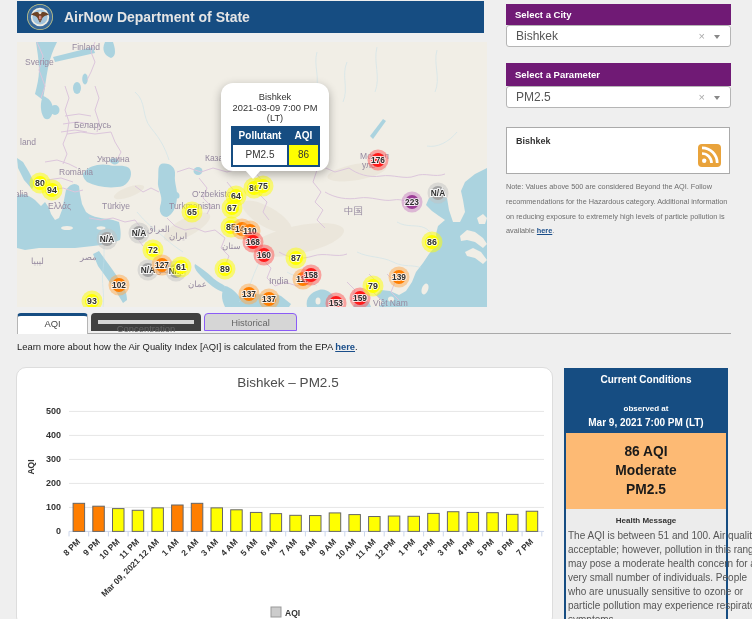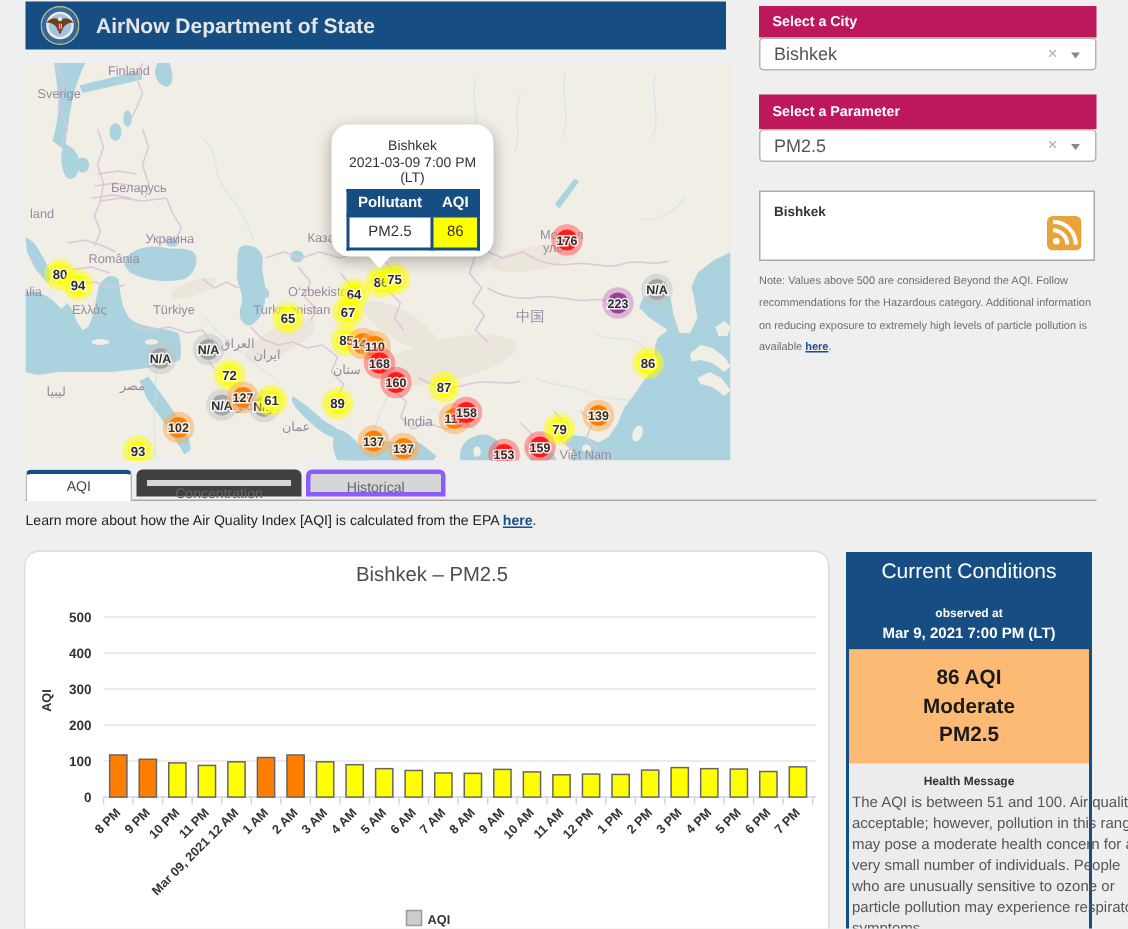--- a/index.html
+++ b/index.html
@@ -1,18 +1,18 @@
 <!DOCTYPE html>
 <html><head>
 <meta charset="utf-8">
 <style>
 *{margin:0;padding:0;box-sizing:border-box}
 html,body{width:752px;height:619px;background:#efefef;font-family:"Liberation Sans",sans-serif;overflow:hidden;position:relative}
 .abs{position:absolute}
-.bluebar{background:#be185d;color:#fff;font-weight:bold;font-size:9.5px;line-height:21px;padding-left:9px}
+.bluebar{background:#701a75;color:#fff;font-weight:bold;font-size:9.5px;line-height:21px;padding-left:9px}
 .selbox{position:absolute;background:#fff;border:1px solid #b5b5b5;border-radius:3px;font-size:12px;color:#555;line-height:21px;padding-left:9px}
 .selx{position:absolute;right:25px;top:0px;color:#aaa;font-size:11px}
 .selarr{position:absolute;right:10px;top:9px;width:0;height:0;border-left:3.5px solid transparent;border-right:3.5px solid transparent;border-top:4.5px solid #888}
 </style>
 </head>
 <body>
 
 <div class="abs" style="left:17px;top:1px;width:467px;height:32px;background:#164d82;display:flex;align-items:center">
   <svg width="26" height="26" viewBox="0 0 26 26" style="margin-left:10px">
     <circle cx="13" cy="13" r="13" fill="#c9c887"></circle>
@@ -305,21 +305,21 @@
     <circle cx="6.2" cy="16.8" r="2.2" fill="#fff"></circle>
     <path d="M4,9.5 A9.5,9.5 0 0 1 13.5,19" fill="none" stroke="#fff" stroke-width="2.7"></path>
     <path d="M4,3.8 A15.2,15.2 0 0 1 19.2,19" fill="none" stroke="#fff" stroke-width="2.7"></path>
   </svg>
 </div>
 
 <div class="abs" style="left:506px;top:180px;width:240px;font-size:7.3px;line-height:14.8px;color:#6e6e6e;white-space:nowrap">Note: Values above 500 are considered Beyond the AQI. Follow<br>recommendations for the Hazardous category. Additional information<br>on reducing exposure to extremely high levels of particle pollution is<br>available <a style="color:#1a4e8a;font-weight:bold;text-decoration:underline">here</a>.</div>
 
 <div class="abs" style="left:17px;top:333px;width:714px;height:1px;background:#a9a9a9"></div>
 <div class="abs" style="left:91px;top:313px;width:110px;height:18px;background:#d6d6d6;border:7px solid #404040;border-radius:4px 4px 0 0;font-size:9.4px;color:#666;text-align:center;line-height:17px">Concentration</div>
-<div class="abs" style="left:204px;top:313px;width:93px;height:18px;background:#d6d6d6;border:3px solid #8b5cf6;border-radius:4px 4px 0 0;font-size:9.4px;color:#666;text-align:center;line-height:17px">Historical</div>
+<div class="abs" style="left:204px;top:313px;width:93px;height:18px;background:#d6d6d6;border:1px solid #8b5cf6;border-radius:4px 4px 0 0;font-size:9.4px;color:#666;text-align:center;line-height:17px">Historical</div>
 <div class="abs" style="left:17px;top:313px;width:71px;height:21px;background:#fff;border:1px solid #b5b5b5;border-bottom:0;border-top:3px solid #164d82;border-radius:4px 4px 0 0;font-size:9.4px;color:#444;text-align:center;line-height:16px">AQI</div>
 
 <div class="abs" style="left:17px;top:341px;font-size:9.4px;color:#222">Learn more about how the Air Quality Index [AQI] is calculated from the EPA <a style="color:#1a4e8a;font-weight:bold;text-decoration:underline">here</a>.</div>
 
 <div class="abs" style="left:16px;top:367px;width:537px;height:260px;background:#fff;border:1px solid #ddd;border-radius:10px">
   <svg width="535" height="258" viewBox="0 0 535 258" id="chart">
       <text x="271" y="19" text-anchor="middle" font-size="13.5" fill="#4d4d4d">Bishkek – PM2.5</text>
       <line x1="52" y1="163.4" x2="527" y2="163.4" stroke="#ccd6eb" stroke-width="1"></line>
       <text x="44" y="166.4" text-anchor="end" font-size="9" font-weight="bold" fill="#333">0</text>
       <line x1="52" y1="139.4" x2="527" y2="139.4" stroke="#e6e6e6" stroke-width="1"></line>
@@ -406,20 +406,20 @@
       <rect x="509.19999999999993" y="143.24" width="11.5" height="20.16" fill="#ffff00" stroke="#666" stroke-width="1"></rect>
       <text x="517.9499999999999" y="173.9" text-anchor="end" font-size="8.5" font-weight="bold" fill="#333" transform="rotate(-45 517.9499999999999 175.4)">7 PM</text>
       <line x1="524.8" y1="163.4" x2="524.8" y2="168.4" stroke="#ccd6eb"></line>
       <rect x="254" y="239" width="10" height="10" fill="#ccc" stroke="#999"></rect>
       <text x="268" y="248" font-size="8.5" font-weight="bold" fill="#333">AQI</text>
     </svg>
 </div>
 
 <div class="abs" style="left:564px;top:368px;width:164px;height:256px;border:2px solid #164d82;background:#ececec">
   <div style="background:#164d82;color:#fff;text-align:center;padding:3px 0 4px">
-    <div style="font-size:14px;font-weight:normal;line-height:14px">Current Conditions</div>
+    <div style="font-size:10px;font-weight:bold;line-height:14px">Current Conditions</div>
     <div style="font-size:8px;font-weight:bold;line-height:11px;margin-top:16px">observed at</div>
     <div style="font-size:10px;font-weight:bold;line-height:13px;margin-top:2px">Mar 9, 2021 7:00 PM (LT)</div>
   </div>
   <div style="background:#fdba74;text-align:center;font-size:13.8px;font-weight:bold;color:#1a1a1a;line-height:19px;padding:9px 0 10px">86 AQI<br>Moderate<br>PM2.5</div>
   <div style="text-align:center;font-size:8px;font-weight:bold;color:#333;margin-top:7px">Health Message</div>
   <div style="font-size:10px;line-height:14px;color:#555;margin:4px 0 12px 2px;white-space:nowrap">The AQI is between 51 and 100. Air quality is<br>acceptable; however, pollution in this range<br>may pose a moderate health concern for a<br>very small number of individuals. People<br>who are unusually sensitive to ozone or<br>particle pollution may experience respiratory<br>symptoms.</div>
 </div>
 
 </body></html>

